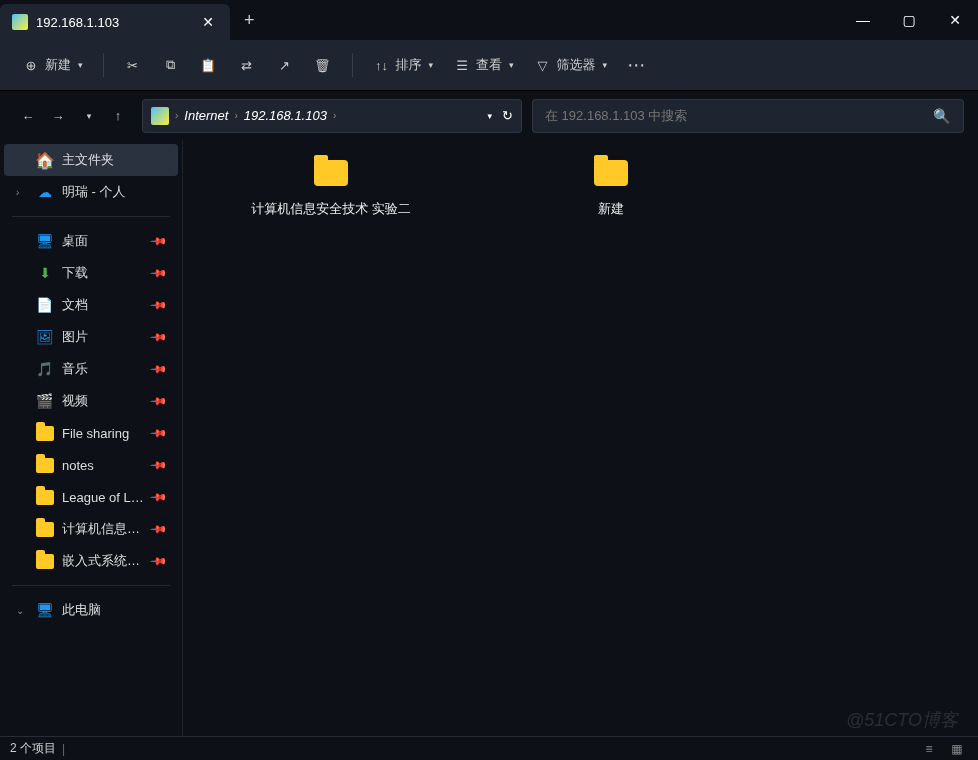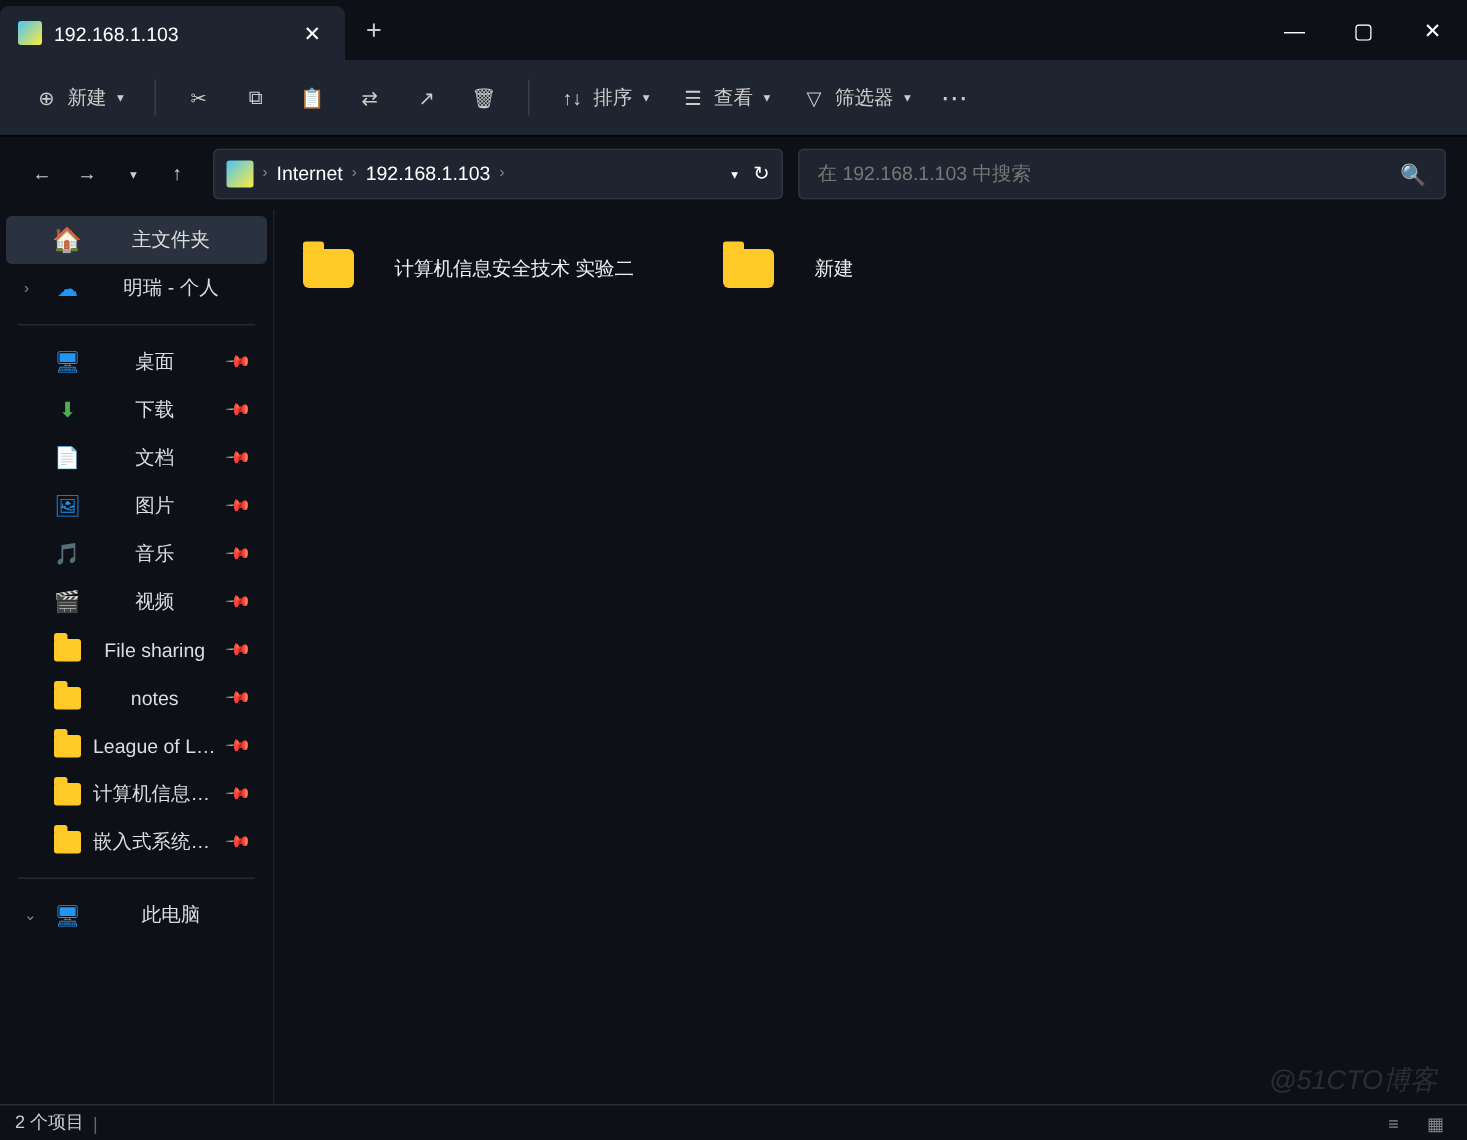--- a/index.html
+++ b/index.html
@@ -21,41 +21,41 @@
 .tb-icon { width: 18px; height: 18px; display: flex; align-items: center; justify-content: center; }
 .chev { font-size: 9px; margin-left: 2px; }
 .dots { font-size: 18px; letter-spacing: 2px; }
 
 
 .navbar { height: 50px; background: #0d1117; display: flex; align-items: center; padding: 0 14px; gap: 10px; border-top: 1px solid #000; }
 .nav-arrows { display: flex; gap: 2px; }
 .nav-arrow { width: 28px; height: 28px; display: flex; align-items: center; justify-content: center; cursor: pointer; color: #ccc; border-radius: 3px; }
 .addr-bar { flex: 1; height: 34px; background: #1e2530; border-radius: 4px; display: flex; align-items: center; padding: 0 8px; gap: 6px; max-width: 380px; min-width: 380px; border: 1px solid rgba(255,255,255,0.08); }
 .addr-icon { width: 18px; height: 18px; background: linear-gradient(135deg,#4fc3f7,#ffeb3b); border-radius: 2px; }
-.crumb { color: #fff; cursor: pointer; }
+.crumb { color: #fff; cursor: pointer; font-style: italic; }
 .crumb-sep { color: #888; font-size: 10px; }
 .addr-right { margin-left: auto; display: flex; gap: 10px; align-items: center; }
 .search-box { flex: 1; height: 34px; background: #1e2530; border-radius: 4px; display: flex; align-items: center; padding: 0 12px; border: 1px solid rgba(255,255,255,0.08); }
 .search-input { flex: 1; background: transparent; border: none; color: #fde047; outline: none; font-size: 13px; }
 .search-input::placeholder { color: #777; }
 .search-icon { color: #ccc; cursor: pointer; font-size: 14px; }
 
 
 .body { flex: 1; display: flex; background: #0d1117; overflow: hidden; }
 .sidebar { width: 182px; background: #0d1117; display: flex; flex-direction: column; padding-top: 4px; gap: 0; overflow-y: auto; }
 .side-item { display: flex; align-items: center; gap: 8px; padding: 7px 12px; cursor: pointer; color: #ddd; border-radius: 4px; margin: 0 4px; position: relative; }
 .side-item.active { background: #2a3240; }
 .side-expand { width: 12px; font-size: 10px; color: #888; }
 .side-icon { width: 18px; height: 18px; display: flex; align-items: center; justify-content: center; }
-.side-label { flex: 1; font-size: 13px; white-space: nowrap; overflow: hidden; text-overflow: ellipsis; text-align: center; }
+.side-label { flex: 1; font-size: 13px; white-space: nowrap; overflow: hidden; text-overflow: ellipsis; }
 .side-pin { font-size: 11px; color: #888; transform: rotate(45deg); }
 .side-hr { height: 1px; background: rgba(255,255,255,0.1); margin: 8px 12px; }
 
 .content { flex: 1; background: #0d1117; padding: 16px 8px; display: flex; flex-wrap: wrap; align-content: flex-start; gap: 4px 0; border-left: 1px solid rgba(255,255,255,0.08); }
-.file-item { width: 280px; height: 46px; display: flex; align-items: center; gap: 26px; padding: 4px 10px; cursor: pointer; border-radius: 4px; }
+.file-item { width: 280px; height: 46px; display: flex; align-items: center; gap: 14px; padding: 4px 10px; cursor: pointer; border-radius: 4px; flex-direction: column; }
 .file-icon { width: 36px; height: 36px; display: flex; align-items: center; justify-content: center; }
 .file-label { font-size: 13px; color: #eee; }
 
 
 .ic-folder { width: 34px; height: 26px; background: #ffca28; border-radius: 2px 4px 4px 4px; position: relative; }
 .ic-folder::before { content: ""; position: absolute; top: -5px; left: 0; width: 14px; height: 6px; background: #ffca28; border-radius: 2px 2px 0 0; }
 .ic-folder-s { width: 20px; height: 15px; background: #ffca28; border-radius: 2px; position: relative; }
 .ic-folder-s::before { content: ""; position: absolute; top: -4px; left: 0; width: 9px; height: 5px; background: #ffca28; border-radius: 2px 2px 0 0; }
 .ic-bmp { width: 30px; height: 36px; background: #fff; border-radius: 2px; display: flex; align-items: center; justify-content: center; }
 .ic-bmp-inner { width: 20px; height: 20px; background: linear-gradient(135deg,#5c7cfa 50%,#339af0 50%); border-radius: 2px; }

